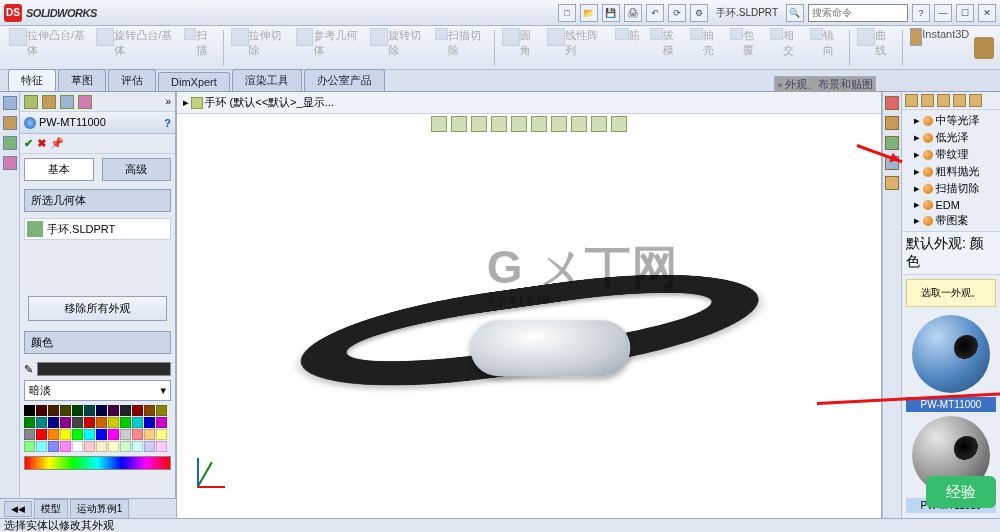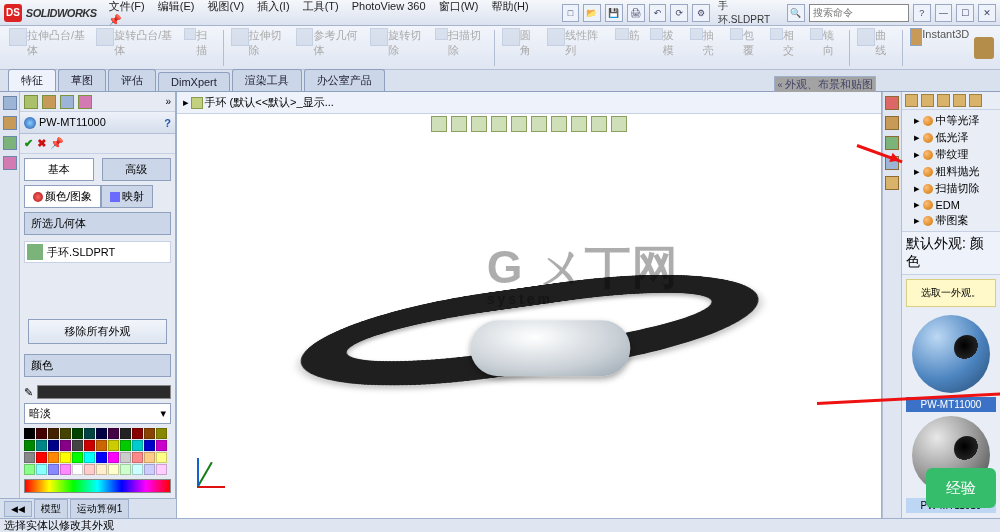--- a/index.html
+++ b/index.html
@@ -68,21 +68,21 @@
 .band { width:460px; height:180px; border:46px solid #1f1f1f; border-radius:50%/60%; transform:perspective(900px) rotateX(62deg); box-shadow:0 6px 10px rgba(0,0,0,.25), inset 0 6px 10px rgba(0,0,0,.3); position:relative; }
 .band::after{content:"";position:absolute;inset:-48px;border:2px solid rgba(255,255,255,.15);border-radius:50%/60%;}
 .pod { position:absolute; width:160px; height:56px; background:radial-gradient(ellipse at 40% 30%,#fff,#c9d0d6 60%,#9aa6b0); border-radius:30px; left:54%; top:64%; transform:translate(-50%,-50%) rotate(8deg); box-shadow:0 3px 6px rgba(0,0,0,.35); }
 .triad { position:absolute; left:14px; bottom:26px; width:48px; height:48px; }
 .axis { position:absolute; left:6px; bottom:6px; width:2px; height:28px; background:#1262c9; }
 .axis.x { transform:rotate(90deg); transform-origin:bottom left; background:#d11; }
 .axis.y { transform:rotate(30deg); transform-origin:bottom left; background:#137c13; }
 .axis.z { background:#1262c9; }
 .watermark { position:absolute; left:44%; top:34%; color:rgba(0,0,0,.32); font-size:46px; font-weight:bold; letter-spacing:1px; pointer-events:none; }
 .watermark small{display:block;font-size:14px;margin-top:-8px;letter-spacing:3px;}
-.badge { position:absolute; right:-62px; bottom:-10px; width:70px; height:40px; background:#35bd6b; border-radius:6px; color:#fff; display:flex; align-items:center; justify-content:center; font-size:15px; }
+.badge { position:absolute; right:-62px; bottom:-10px; width:70px; height:32px; background:#35bd6b; border-radius:6px; color:#fff; display:flex; align-items:center; justify-content:center; font-size:15px; }
 
 
 .rightcol { width:118px; background:#e9edf5; display:flex; }
 .right-iconstrip { width:20px; background:#dfe6f2; border-left:1px solid #b3bdd4; border-right:1px solid #b3bdd4; display:flex; flex-direction:column; align-items:center; padding-top:4px; gap:6px; }
 .right-iconstrip div { width:14px; height:14px; background:#c79b57; border:1px solid #8e6b33; }
 .right-panel { flex:1; display:flex; flex-direction:column; overflow:hidden; }
 .rp-toolrow { height:18px; display:flex; align-items:center; gap:3px; padding:2px 3px; border-bottom:1px solid #c7d1e3; }
 .rp-toolrow div { width:13px; height:13px; background:#d9b36a; border:1px solid #a0803c; }
 .tree { padding:2px 2px; font-size:10px; overflow:hidden; }
 .tree-item { display:flex; align-items:center; gap:3px; padding:1px 0 1px 10px; white-space:nowrap; }
@@ -102,31 +102,20 @@
 .status { position:absolute; left:0; right:0; bottom:0; height:14px; background:#dfe6f2; border-top:1px solid #9fb0cc; font-size:10px; padding:0 4px; display:flex; align-items:center; }
 
 .collapse { position:absolute; top:76px; font-size:9px; color:#446; background:#a3a3a3; border:1px solid #9fb0cc; padding:0 2px; }
 </style>
 </head>
 <body>
 
 <div class="titlebar">
   <div class="sw-logo">DS</div>
   <span class="app-name">SOLIDWORKS</span>
-  <div class="menubar">
-    <span>文件(F)</span>
-    <span>编辑(E)</span>
-    <span>视图(V)</span>
-    <span>插入(I)</span>
-    <span>工具(T)</span>
-    <span>PhotoView 360</span>
-    <span>窗口(W)</span>
-    <span>帮助(H)</span>
-    <span>📌</span>
-  </div>
   <div class="title-right">
     <span class="tbtn">□</span>
     <span class="tbtn">📂</span>
     <span class="tbtn">💾</span>
     <span class="tbtn">🖨</span>
     <span class="tbtn">↶</span>
     <span class="tbtn">⟳</span>
     <span class="tbtn">⚙</span>
     <span class="doc-name">手环.SLDPRT</span>
     <span class="tbtn">🔍</span>
@@ -246,30 +235,20 @@
         <span style="color:#25a;font-weight:bold">?</span>
       </div>
       <div class="lp-toolrow">
         <span style="color:#1a8a1a;font-weight:bold">✔</span>
         <span style="color:#c11;font-weight:bold">✖</span>
         <span>📌</span>
       </div>
       <div class="subtabs">
         <div class="subtab active">基本</div>
         <div class="subtab">高级</div>
-      </div>
-      <div class="subtabs2">
-        <div class="subtab2 active">
-            <span style="width:10px;height:10px;background:radial-gradient(#f66,#a11);border-radius:50%"></span>
-            <span>颜色/图象</span>
-          </div>
-        <div class="subtab2">
-            <span style="width:10px;height:10px;background:#6a6aff"></span>
-            <span>映射</span>
-          </div>
       </div>
       <div class="section-label">所选几何体</div>
       <div class="geo-row">
           <div class="ic"></div>
           <span>手环.SLDPRT</span>
         </div>
       <div style="height:48px"></div>
       <div class="wide-btn">移除所有外观</div>
       <div class="section-label">颜色</div>
       <div class="color-section">

